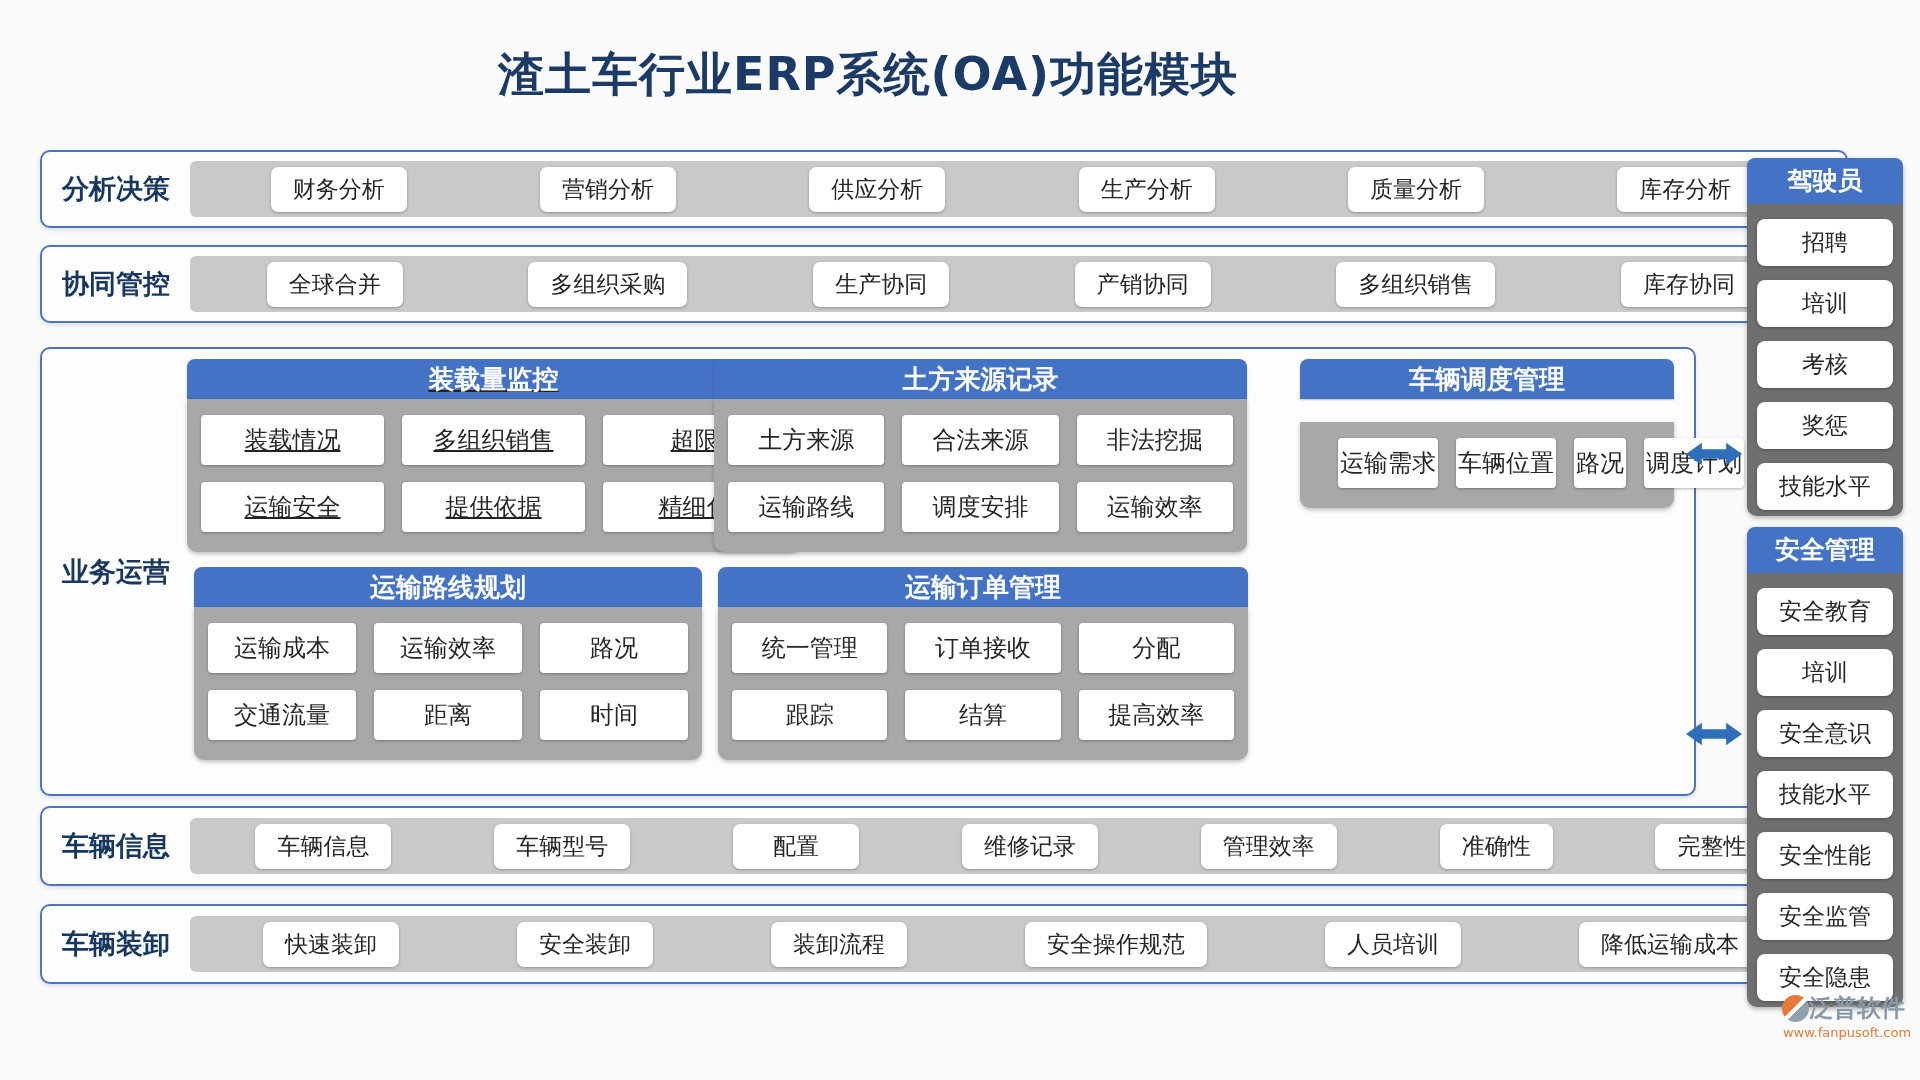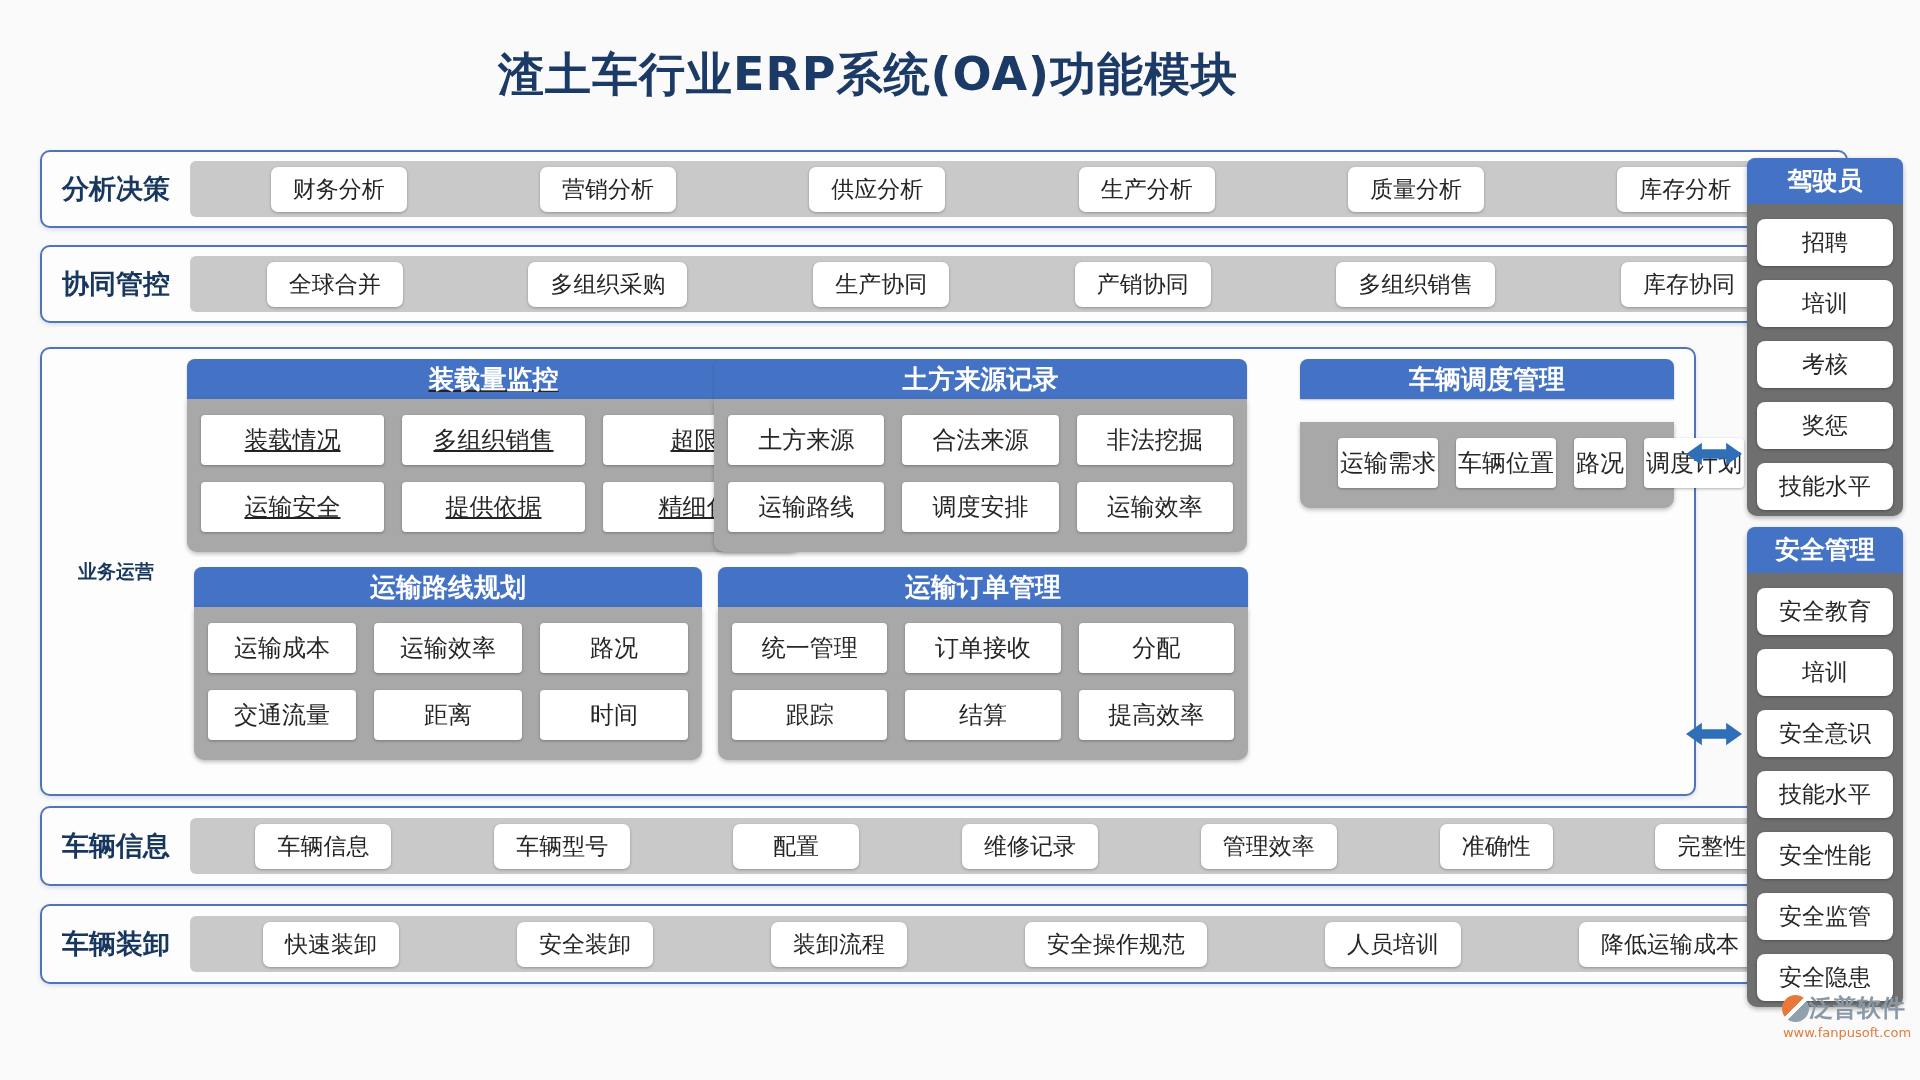--- a/index.html
+++ b/index.html
@@ -38,21 +38,21 @@
   }
   
   .ops{
     position:absolute;left:40px;top:347px;width:1656px;height:449px;
     background:#fdfdfd;border:2px solid #4f74b8;border-radius:10px;
     box-shadow:0 2px 4px rgba(70,100,160,.18);box-sizing:border-box;
   }
   .ops-label{
     position:absolute;left:0;top:0;width:148px;height:100%;
     display:flex;align-items:center;justify-content:center;
-    font-size:19px;font-weight:bold;color:#17375e;white-space:nowrap;
+    font-size:27px;font-weight:bold;color:#17375e;white-space:nowrap;
   }
   .panel{position:absolute;}
   .panel-header{
     background:#4472c4;border-radius:8px 8px 0 0;
     color:#ffffff;font-size:26px;font-weight:bold;text-align:center;
     height:40px;line-height:40px;white-space:nowrap;
     box-shadow:0 1px 2px rgba(0,0,0,.25);
   }
   .panel-body{
     background:#a8a8a8;border-radius:0 0 10px 10px;

